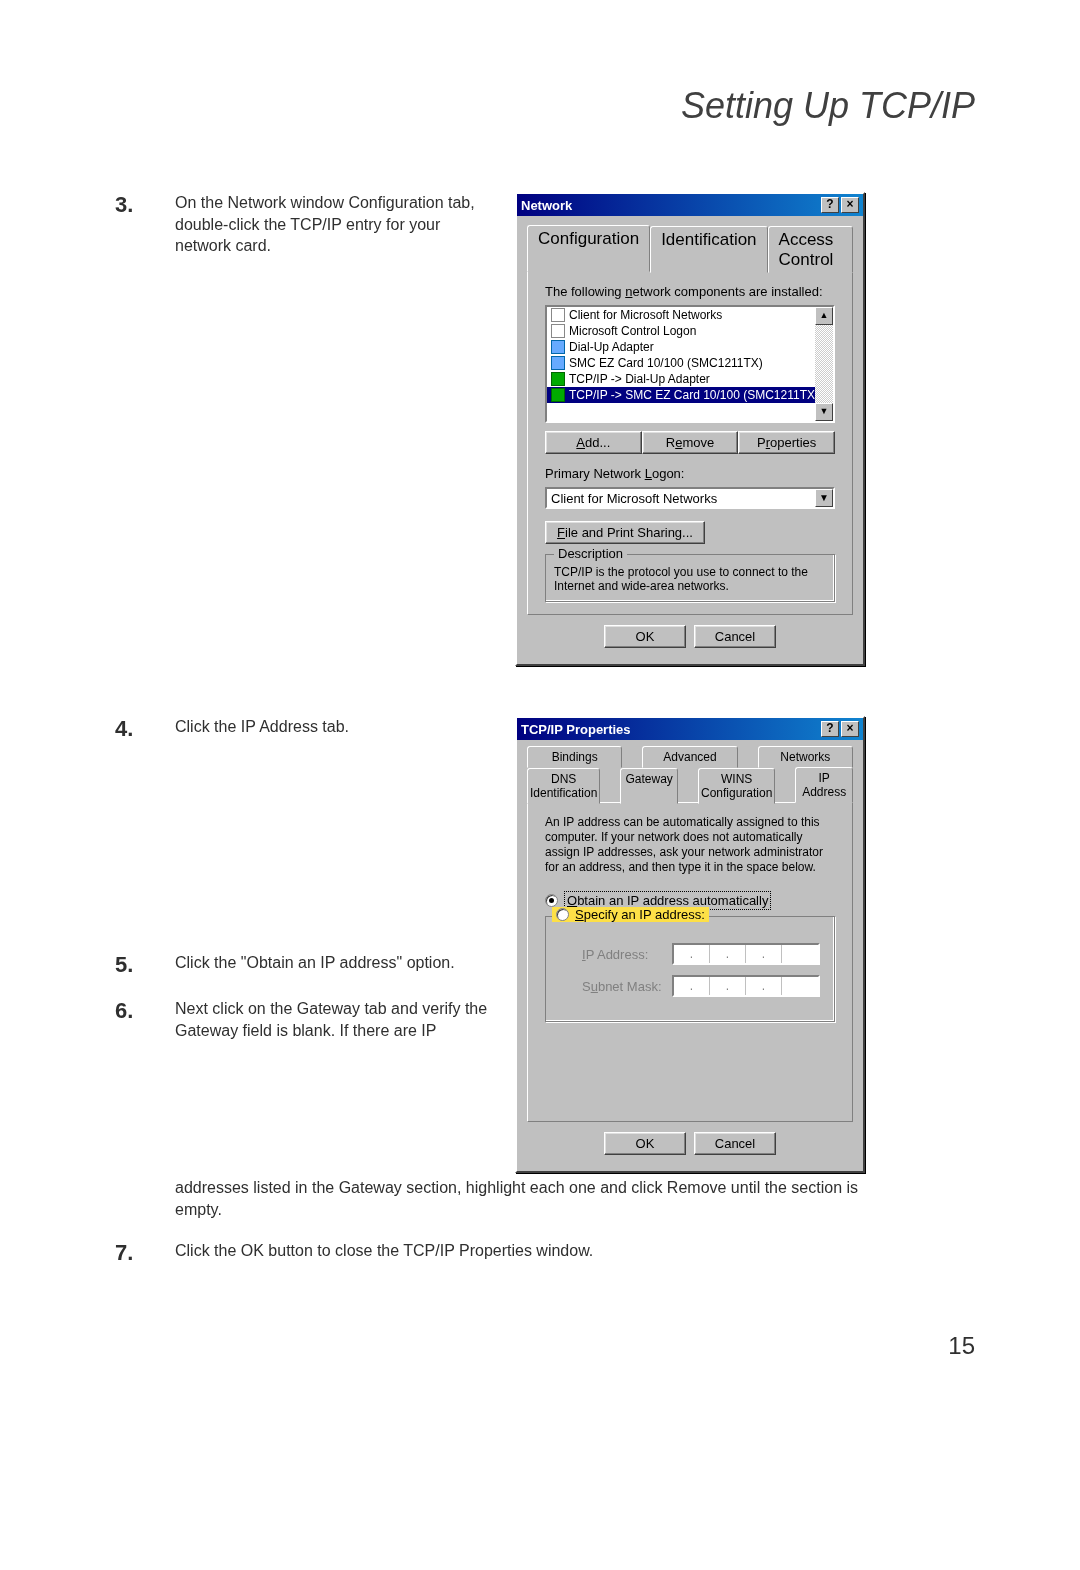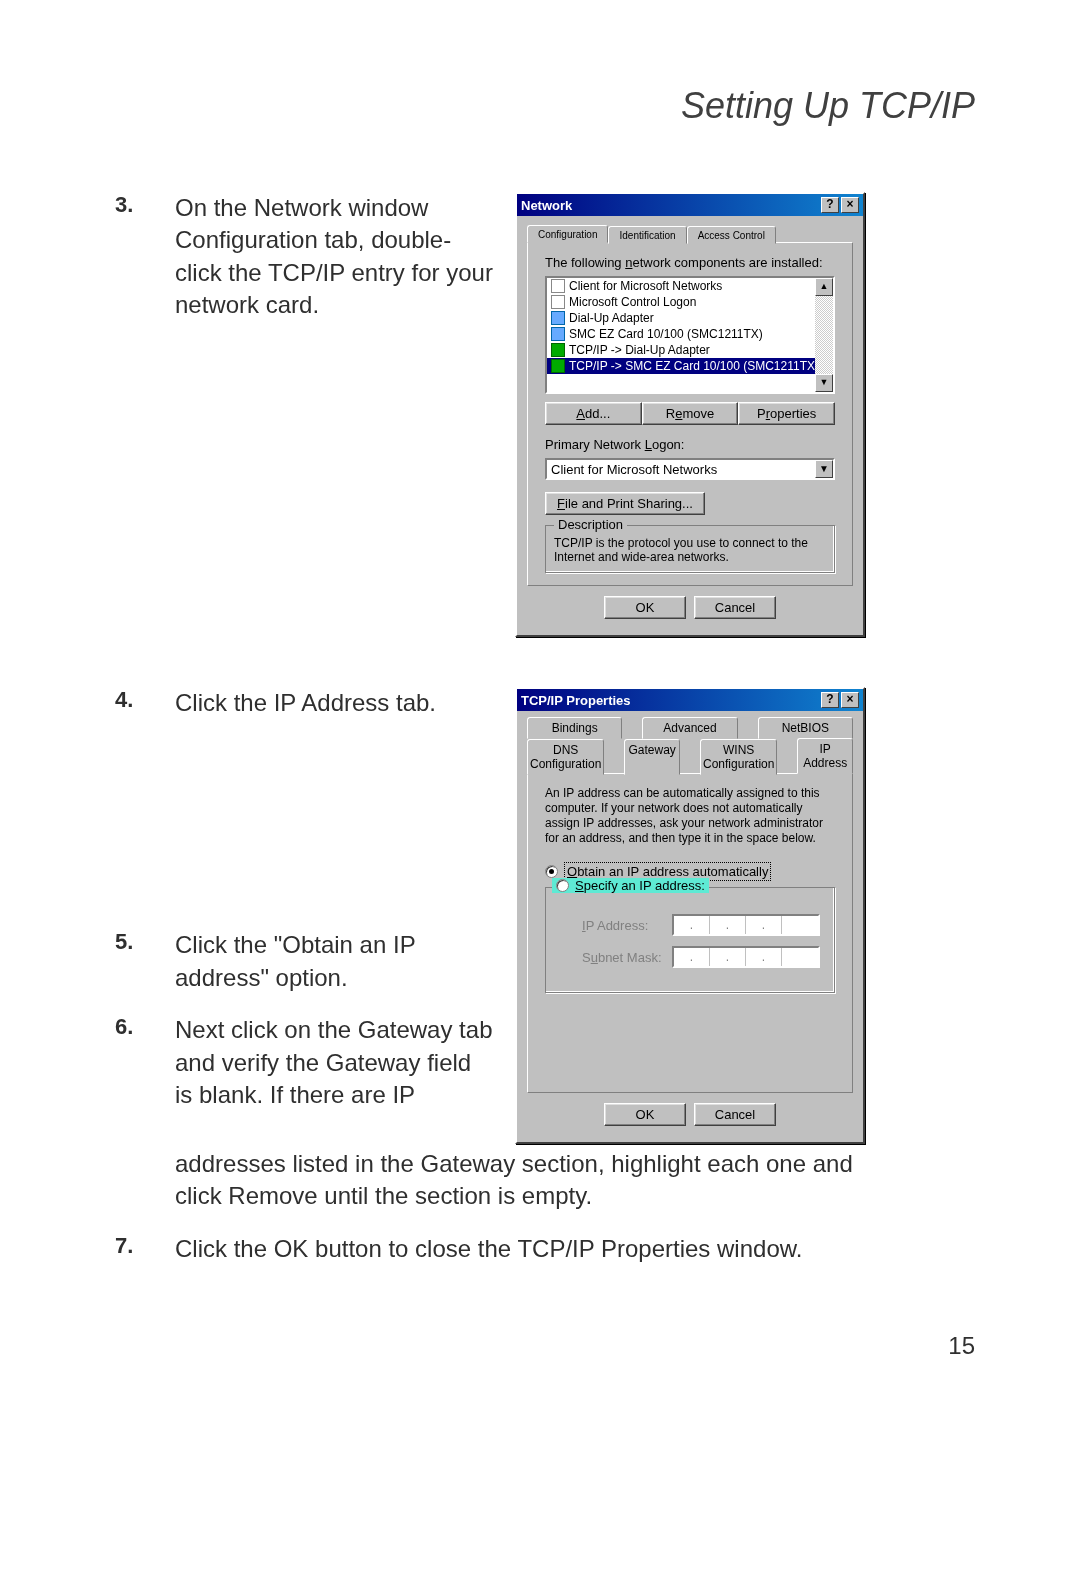--- a/index.html
+++ b/index.html
@@ -27,21 +27,21 @@
     align-items: flex-start;
     margin-bottom: 20px;
   }
   .step-num {
     width: 60px;
     flex: 0 0 60px;
     font-weight: bold;
     font-size: 22px;
   }
   .step-text {
-    font-size: 24px;
+    font-size: 16px;
     line-height: 1.35;
     max-width: 720px;
   }
   .step-text.narrow { max-width: 320px; }
   .block {
     display: flex;
     align-items: flex-start;
     gap: 20px;
     margin-bottom: 50px;
   }
@@ -86,21 +86,21 @@
     text-align: center;
     line-height: 12px;
   }
   .win-body { padding: 8px 10px 10px; }
   .tabs { display: flex; position: relative; }
   .tab {
     background: #c0c0c0;
     border: 1px solid;
     border-color: #fff #808080 transparent #fff;
     padding: 3px 10px 2px;
-    font-size: 10px;
+    font-size: 17px;
     position: relative;
     top: 1px;
     border-top-left-radius: 3px;
     border-top-right-radius: 3px;
   }
   .tab.active { border-bottom-color: #c0c0c0; z-index: 2; }
   .tab.inactive { top: 2px; color: #000; }
   .tab-panel {
     border: 1px solid;
     border-color: #fff #808080 #808080 #fff;
@@ -330,38 +330,38 @@
       <div class="titlebar">
         <span>TCP/IP Properties</span>
         <span class="spacer"></span>
         <span class="title-btn">?</span>
         <span class="title-btn">×</span>
       </div>
       <div class="win-body" style="padding-top:4px">
         <div class="tabrow2">
           <div class="tab inactive">Bindings</div>
           <div class="tab inactive">Advanced</div>
-          <div class="tab inactive">NetBIOS</div>
+          <div class="tab inactive">Networks</div>
         </div>
         <div class="tabrow2">
-          <div class="tab inactive">DNS Configuration</div>
+          <div class="tab inactive">DNS Identification</div>
           <div class="tab inactive">Gateway</div>
           <div class="tab inactive">WINS Configuration</div>
           <div class="tab active">IP Address</div>
         </div>
         <div class="tab-panel" style="min-height:320px">
           <div class="body-text">An IP address can be automatically assigned to this computer. If your network does not automatically assign IP addresses, ask your network administrator for an address, and then type it in the space below.</div>
 
           <div class="radio-line">
             <span class="radio checked"></span>
             <span class="dotted"><span class="u">O</span>btain an IP address automatically</span>
           </div>
 
           <div class="groupbox" style="margin-top:6px; padding-top:6px; padding-bottom:14px">
-            <div class="radio-line" style="position:absolute; top:-10px; left:6px; background:#5eead4; padding:0 4px; margin:0">
+            <div class="radio-line" style="position:absolute; top:-10px; left:6px; background:#fde047; padding:0 4px; margin:0">
               <span class="radio"></span>
               <span><span class="u">S</span>pecify an IP address:</span>
             </div>
             <div style="height:10px"></div>
             <div class="ipfield">
               <div class="lbl"><span class="u">I</span>P Address:</div>
               <div class="ipbox">
                   <span>.</span>
                   <span>.</span>
                   <span>.</span>

